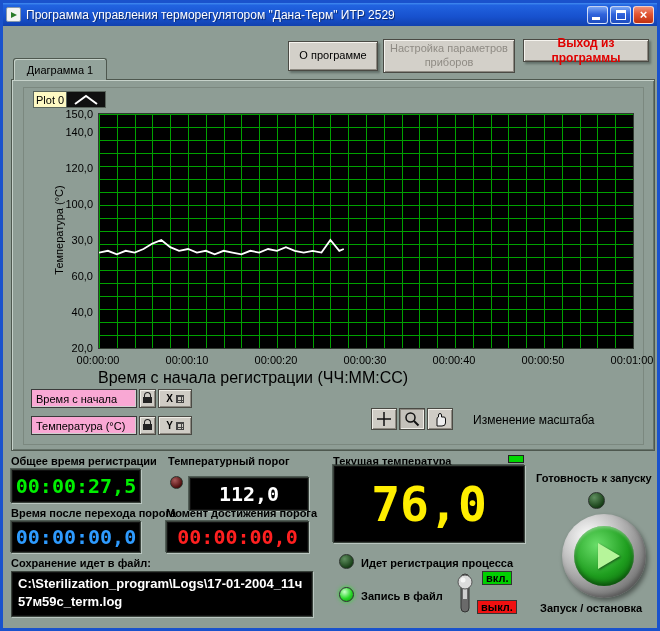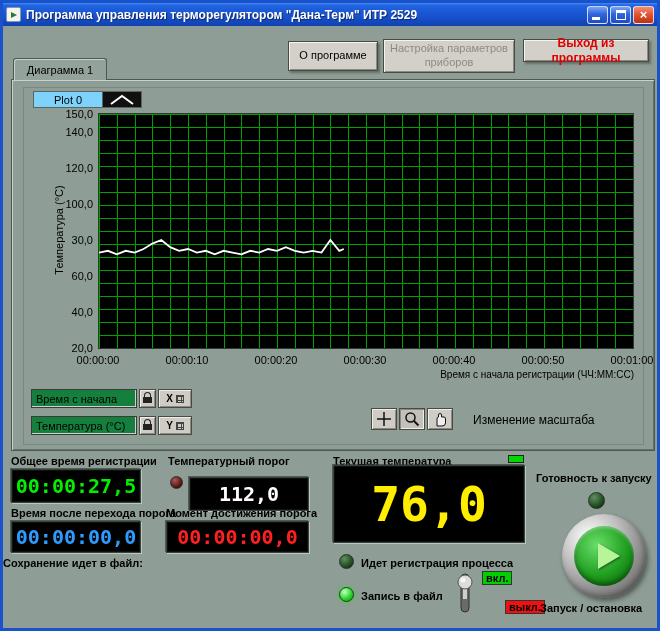--- a/index.html
+++ b/index.html
@@ -9,21 +9,21 @@
 
   
   .titlebar { position:absolute; top:0; left:0; right:0; height:23px;
     background:linear-gradient(180deg,#418cf0 0%,#2163e0 10%,#1751ce 60%,#1141ae 100%);
     display:flex; align-items:center; gap:5px; padding:0 3px; }
   .app-icon { width:15px; height:15px; background:#f4f4f4; border:1px solid #8899aa;
     border-radius:2px; position:relative; flex:0 0 auto; }
   .app-icon::after { content:""; position:absolute; left:4px; top:4px; width:0; height:0;
     border-top:3px solid transparent; border-bottom:3px solid transparent;
     border-left:6px solid #2a7a2a; }
-  .title-text { color:#fff; font-size:12px; font-weight:bold;
+  .title-text { color:#fff; font-size:12px; font-weight:normal;
     text-shadow:1px 1px 1px rgba(0,0,0,.5); white-space:nowrap; overflow:hidden; }
   .winbtns { margin-left:auto; display:flex; gap:2px; }
   .win-btn { width:21px; height:18px; border-radius:3px;
     border:1px solid rgba(255,255,255,.75); position:relative; cursor:pointer; }
   .win-btn.minb, .win-btn.maxb { background:linear-gradient(180deg,#7aa6f4,#3064dc 45%,#1e4cc0); }
   .win-btn.closeb { background:linear-gradient(180deg,#f09078,#e25532 45%,#c03010);
     color:#fff; font-weight:bold; font-size:13px; line-height:15px; text-align:center; }
   .glyph-min { position:absolute; left:4px; bottom:3px; width:8px; height:3px; background:#fff; }
   .glyph-max { position:absolute; left:5px; top:3px; width:10px; height:10px;
     border:1px solid #fff; border-top:3px solid #fff; }
@@ -43,38 +43,38 @@
     box-shadow: inset 1px 1px 0 #c6d2ca; font-size:11px; display:flex; align-items:center;
     justify-content:center; z-index:2; cursor:pointer; }
   .main-panel { position:absolute; left:8px; top:76px; width:644px; height:372px;
     background:#8e9d95; border:1px solid #4e584f;
     box-shadow: inset 1px 1px 0 #c6d2ca, inset -1px -1px 0 #66736a; }
   .chart-inner { position:absolute; left:20px; top:84px; width:621px; height:358px;
     border:1px solid #7b887f; }
 
   
   .legend { position:absolute; left:30px; top:88px; display:flex; height:17px; z-index:3; }
-  .legend-label { font-size:11px; padding:0 20px; background:#7dd3fc;
+  .legend-label { font-size:11px; padding:0 2px; background:#fef9c3;
     border:1px solid #5a655c; border-right:none; display:flex; align-items:center; }
   .legend-sample { width:40px; background:#101010; border:1px solid #5a655c;
     display:flex; align-items:center; justify-content:center; }
 
   
   .plot-area { position:absolute; left:95px; top:110px; width:536px; height:236px;
     background:#000; border:1px solid #303830; overflow:hidden; cursor:crosshair; }
   .y-ticks { position:absolute; left:42px; top:111px; width:50px; height:236px; }
   .y-tick { position:absolute; right:2px; transform:translateY(-50%); font-size:11px; color:#000; }
   .x-ticks { position:absolute; left:95px; top:351px; width:536px; height:14px; }
   .x-tick { position:absolute; transform:translateX(-50%); font-size:11px; white-space:nowrap; }
-  .axis-title-x { position:absolute; left:95px; top:366px; width:536px; text-align:right; font-size:10px; }
+  .axis-title-x { position:absolute; left:95px; top:366px; width:536px; text-align:left; font-size:16px; }
   .axis-title-y { position:absolute; left:-24px; top:221px; width:160px; text-align:center;
     font-size:11px; transform:rotate(-90deg); }
 
   
-  .combo { position:absolute; height:19px; width:106px; background:#15803d; border:1px solid #3a3a3a;
+  .combo { position:absolute; height:19px; width:106px; background:#f9a8d4; border:1px solid #3a3a3a;
     box-shadow:inset -1px -1px 0 #cfcfcf; font-size:11px; display:flex; align-items:center;
     padding:0 4px; cursor:pointer; white-space:nowrap; overflow:hidden; }
   .mini-btn { position:absolute; height:19px; background:#cfccc5; border:1px solid #4a4a44;
     box-shadow:inset 1px 1px 0 #f0eee8, inset -1px -1px 0 #8e8a82; display:flex;
     align-items:center; justify-content:center; cursor:pointer; }
   .lock-icon { position:relative; width:9px; height:7px; margin-top:4px; }
   .lock-icon::before { content:""; position:absolute; left:1px; top:-5px; width:5px; height:6px;
     border:1.5px solid #222; border-bottom:none; border-radius:4px 4px 0 0; }
   .lock-icon::after { content:""; position:absolute; left:0; top:0; width:9px; height:6px; background:#222; }
   .scale-letter { font-size:10px; font-weight:bold; }
@@ -111,21 +111,21 @@
   .led.on-green  { background: radial-gradient(circle at 35% 30%, #c8ffc8, #28d828 55%, #0d8a0d);
                    box-shadow:0 0 4px #2adf2a; }
   .led.off-red   { background: radial-gradient(circle at 35% 30%, #a85858, #4a0a0a 75%); }
 
   .mini-ind { position:absolute; left:505px; top:452px; width:16px; height:8px;
     background:#00d800; border:1px solid #222; }
 
   .badge { position:absolute; font-size:11px; font-weight:bold; padding:0 3px;
     border:1px solid #333; color:#000; }
   .badge.on  { background:#00d000; }
-  .badge.off { background:#f01010;margin-left:28px; }
+  .badge.off { background:#f01010; }
 
   .toggle { position:absolute; left:449px; top:566px; width:26px; height:48px; cursor:pointer; }
 
   .start-btn { position:absolute; left:559px; top:511px; width:84px; height:84px; border-radius:50%;
     background: radial-gradient(circle at 32% 28%, #ffffff, #c2c2c2 35%, #8a8a8a 65%, #5c5c5c 95%);
     box-shadow: 2px 3px 5px rgba(0,0,0,.45), inset -2px -3px 4px rgba(0,0,0,.25); cursor:pointer; }
   .start-inner { position:absolute; left:12px; top:12px; width:60px; height:60px; border-radius:50%;
     background: radial-gradient(circle at 38% 32%, #6ade6a, #1f9e1f 55%, #0b6b0b 90%);
     box-shadow: inset 0 2px 3px rgba(255,255,255,.35), inset 0 -3px 5px rgba(0,0,0,.4); }
   .start-tri { position:absolute; left:24px; top:17px; width:0; height:0;
@@ -295,21 +295,22 @@
 
   <div class="lbl" style="left:533px; top:469px;">Готовность к запуску</div>
   <div class="led off-green" style="left:585px; top:489px; width:17px; height:17px;"></div>
 
   <div class="lbl" style="left:8px; top:504px;">Время после перехода порога</div>
   <div class="lcd blue" style="left:8px; top:518px; width:130px; height:32px;">00:00:00,0</div>
 
   <div class="lbl" style="left:163px; top:504px;">Момент достижения порога</div>
   <div class="lcd redtxt" style="left:163px; top:518px; width:143px; height:32px;">00:00:00,0</div>
 
-  <div class="lbl" style="left:0; top:554px;">Сохранение идет в файл:</div>
+  <div class="lbl" style="left:8px; top:554px;">Сохранение идет в файл:</div>
+  <div class="file-box">C:\Sterilization_program\Logs\17-01-2004_11ч57м59с_term.log</div>
 
   <div class="led off-green" style="left:336px; top:551px; width:15px; height:15px;"></div>
   <div class="lbl" style="left:358px; top:554px;">Идет регистрация процесса</div>
 
   <div class="led on-green" style="left:336px; top:584px; width:15px; height:15px;"></div>
   <div class="lbl" style="left:358px; top:587px;">Запись в файл</div>
 
   <div class="toggle">
     <svg width="26" height="48" viewBox="0 0 26 48">
       <rect x="9" y="5" width="8" height="38" rx="4" fill="#6a6a6a" stroke="#333"></rect>

